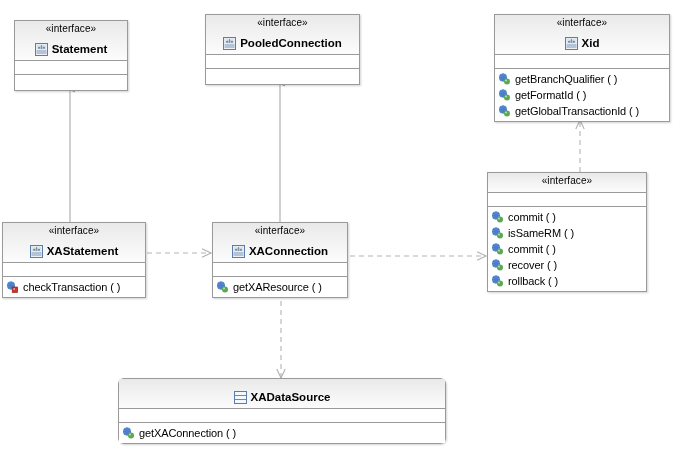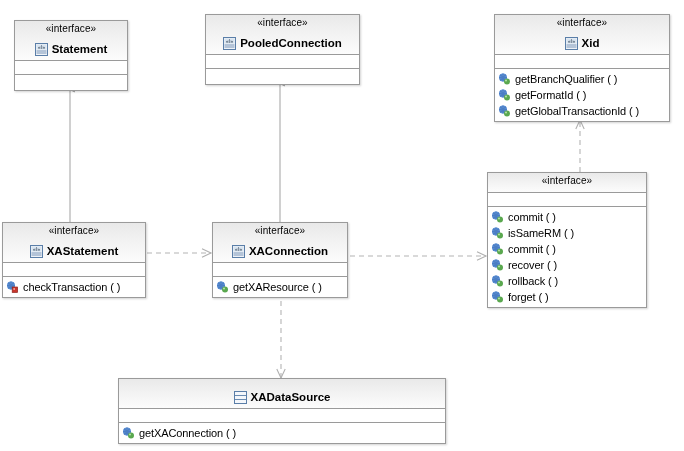--- a/index.html
+++ b/index.html
@@ -297,32 +297,20 @@
           <svg width="13" height="12" viewBox="0 0 13 12">
               <circle cx="5" cy="4.6" r="4" fill="#5b8fd6"></circle>
               <circle cx="5" cy="4.6" r="2" fill="#cfe0f5"></circle>
               <path d="M1 4.6 L9 4.6 M5 0.6 L5 8.6 M2.2 1.8 L7.8 7.4 M7.8 1.8 L2.2 7.4" stroke="#4b7ec4" stroke-width="1.4"></path>
               <circle cx="9" cy="8.4" r="3" fill="#5aa84f"></circle>
               <circle cx="8" cy="7.4" r="1" fill="#b8e2ae"></circle>
             </svg>
         </span>
         <span class="op-label">rollback ( )</span>
       </div>
-      <div class="op-row">
-        <span class="icon">
-          <svg width="13" height="12" viewBox="0 0 13 12">
-              <circle cx="5" cy="4.6" r="4" fill="#5b8fd6"></circle>
-              <circle cx="5" cy="4.6" r="2" fill="#cfe0f5"></circle>
-              <path d="M1 4.6 L9 4.6 M5 0.6 L5 8.6 M2.2 1.8 L7.8 7.4 M7.8 1.8 L2.2 7.4" stroke="#4b7ec4" stroke-width="1.4"></path>
-              <circle cx="9" cy="8.4" r="3" fill="#5aa84f"></circle>
-              <circle cx="8" cy="7.4" r="1" fill="#b8e2ae"></circle>
-            </svg>
-        </span>
-        <span class="op-label">forget ( )</span>
-      </div>
     </div>
   </div>
 
   <div class="uml-box" style="left:2px; top:222px; width:144px;">
     <div class="uml-header">
       <span class="stereotype">«interface»</span>
       <span class="cls-title-row">
         <span class="icon">
           <svg width="13" height="13" viewBox="0 0 13 13">
             <rect x="0.5" y="0.5" width="12" height="12" fill="#eef2f7" stroke="#5a7ea8"></rect>
@@ -378,21 +366,21 @@
               <path d="M1 4.6 L9 4.6 M5 0.6 L5 8.6 M2.2 1.8 L7.8 7.4 M7.8 1.8 L2.2 7.4" stroke="#4b7ec4" stroke-width="1.4"></path>
               <circle cx="9" cy="8.4" r="3" fill="#5aa84f"></circle>
               <circle cx="8" cy="7.4" r="1" fill="#b8e2ae"></circle>
             </svg>
         </span>
         <span class="op-label">getXAResource ( )</span>
       </div>
     </div>
   </div>
 
-  <div class="uml-box" style="left:118px; top:378px; width:328px;">
+  <div class="uml-box" style="left:118px; top:378px; width:328px;border-radius:6px;">
     <div class="uml-header" style="padding-top:4px;">
       <span class="cls-title-row">
         <span class="icon">
           <svg width="13" height="13" viewBox="0 0 13 13">
             <rect x="0.5" y="0.5" width="12" height="12" fill="#f4f7fb" stroke="#5a7ea8"></rect>
             <line x1="0.5" y1="4.5" x2="12.5" y2="4.5" stroke="#5a7ea8" stroke-width="0.9"></line>
             <line x1="0.5" y1="8.5" x2="12.5" y2="8.5" stroke="#5a7ea8" stroke-width="0.9"></line>
           </svg>
         </span>
         <span class="cls-name">XADataSource</span>

